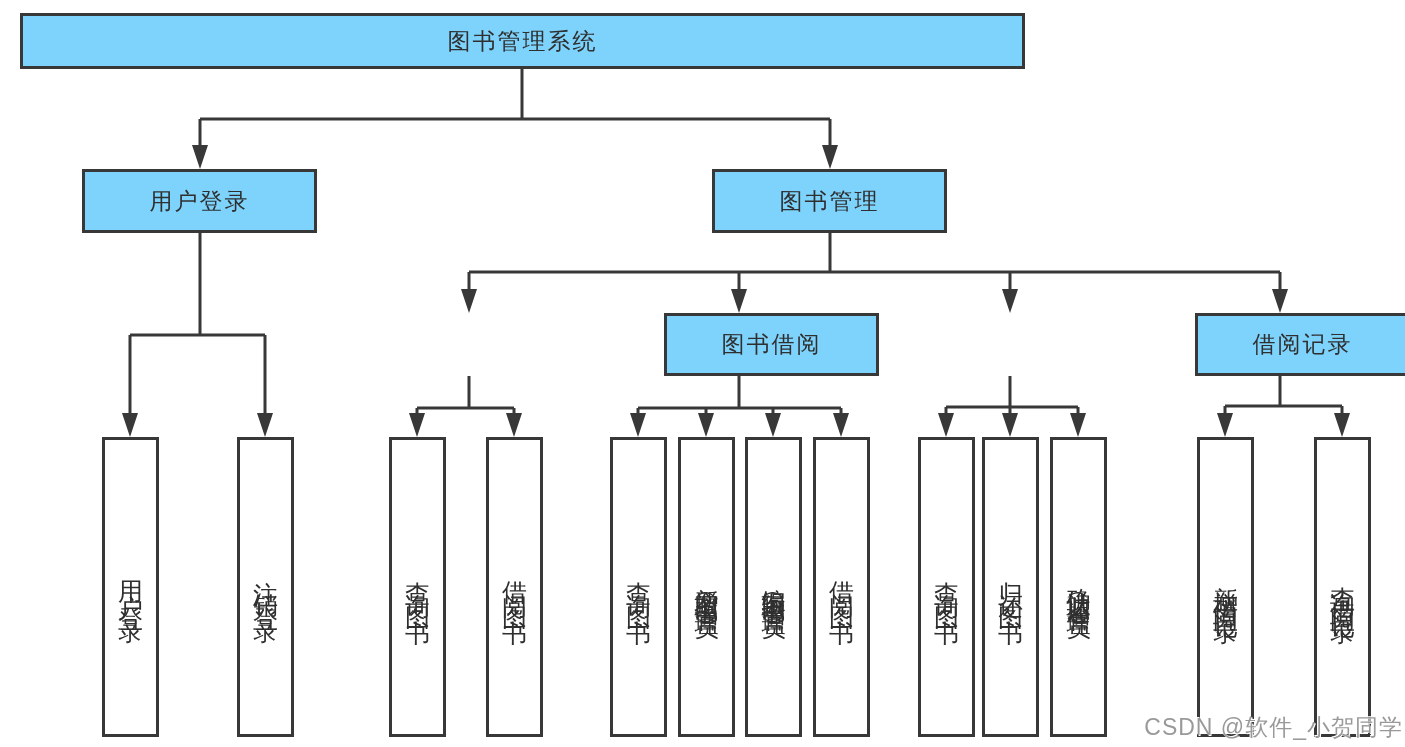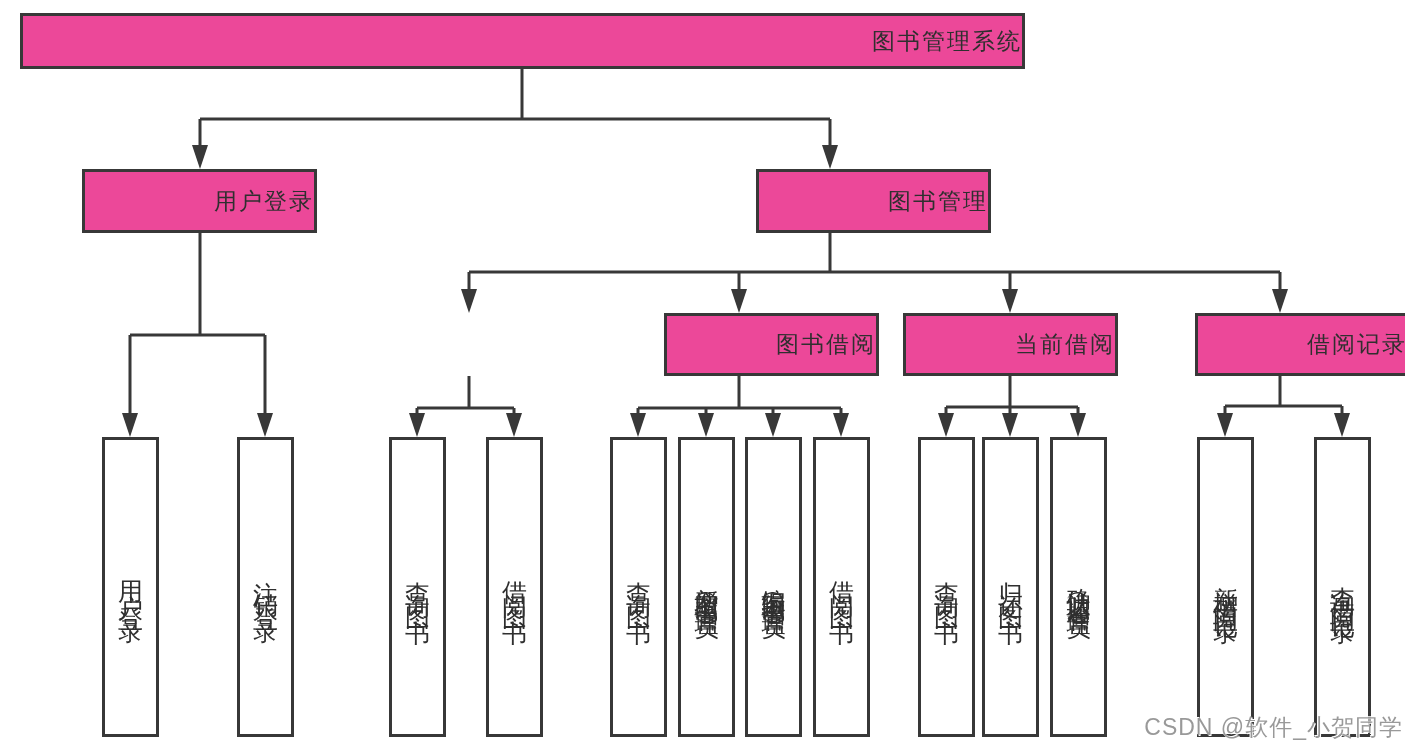--- a/index.html
+++ b/index.html
@@ -8,33 +8,33 @@
     width:1405px;height:747px;
     background:#ffffff;
     font-family:"Liberation Sans","DejaVu Sans",sans-serif;
     overflow:hidden;
   }
   .connectors{position:absolute;left:0;top:0;width:1405px;height:747px;}
   .box{
     position:absolute;
     box-sizing:border-box;
     border:3px solid #383838;
-    background:#ec4899;
+    background:#7dd3fc;
     display:flex;
     align-items:center;
-    justify-content:flex-end;
+    justify-content:center;
     color:#2f2f2f;
     font-size:23px;
     letter-spacing:2px;
     z-index:2;
   }
   
   .b-root {left:20px;  top:13px;  width:1005px;height:56px;}
   .b-user {left:82px;  top:169px; width:235px; height:64px;}
-  .b-mgmt {left:712px; top:169px; width:235px; height:64px;margin-left:44px;}
+  .b-mgmt {left:712px; top:169px; width:235px; height:64px;}
   .b-l3a  {left:362px; top:313px; width:215px; height:63px;}
   .b-l3b  {left:632px; top:313px; width:215px; height:63px;margin-left:32px;}
   .b-l3c  {left:903px; top:313px; width:215px; height:63px;}
   .b-l3d  {left:1173px;top:313px; width:215px; height:63px;margin-left:22px;}
   
   .leaf{
     position:absolute;
     top:437px;height:300px;width:57px;
     box-sizing:border-box;
     border:3px solid #383838;
@@ -102,23 +102,20 @@
   <div class="box b-user">
     <span>用户登录</span>
   </div>
   <div class="box b-mgmt">
     <span>图书管理</span>
   </div>
 
   <div class="box b-l3b">
     <span>图书借阅</span>
   </div>
-  <div class="box b-l3c">
-    <span>当前借阅</span>
-  </div>
   <div class="box b-l3d">
     <span>借阅记录</span>
   </div>
 
   <div class="leaf lf1">
     <span>用户登录</span>
   </div>
   <div class="leaf lf2">
     <span>注销登录</span>
   </div>

